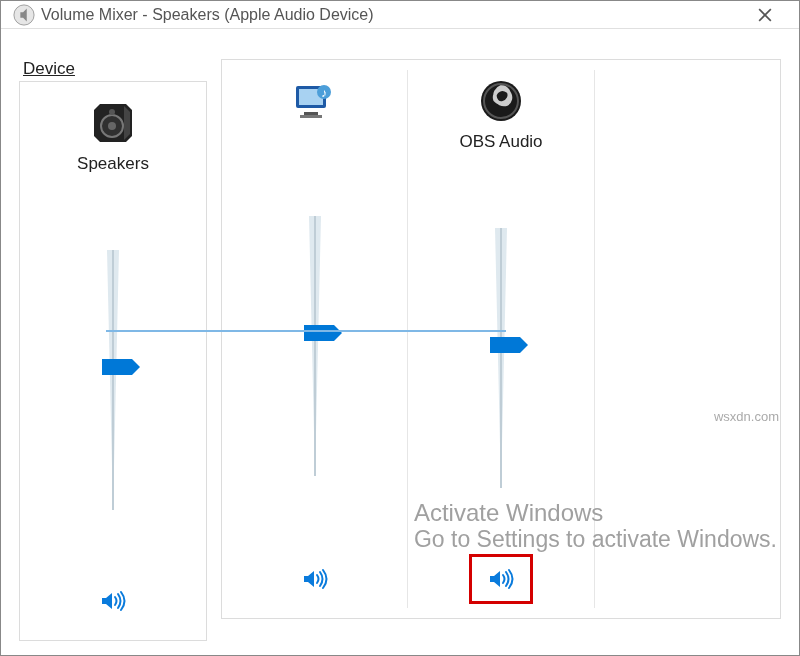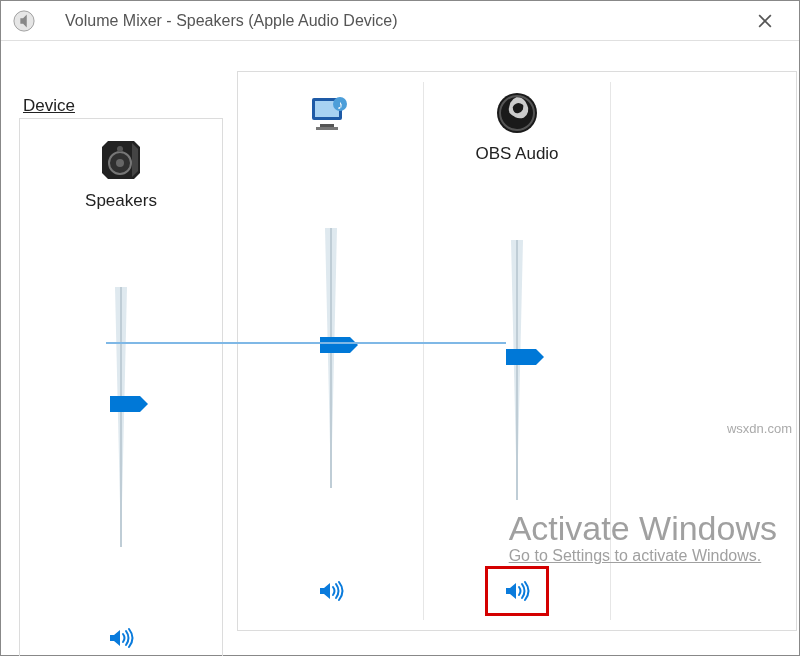--- a/index.html
+++ b/index.html
@@ -6,53 +6,52 @@
     body {
       font-family: "Segoe UI", Tahoma, sans-serif;
       background: #fff;
       width: 800px;
       height: 656px;
       position: relative;
       overflow: hidden;
     }
     .window-border { border: 1px solid #888; width: 800px; height: 656px; position: relative; }
     .title-bar {
-      height: 40px;
+      height: 28px;
       display: flex;
       align-items: center;
       padding: 0 12px;
       border-bottom: 1px solid #e0e0e0;
-      gap: 24px;
     }
     .title-icon { width: 22px; height: 22px; margin-right: 6px; }
     .title-text { color: #555; font-size: 16px; flex: 1; }
     .close-button {
       width: 44px; height: 36px;
       display: flex; align-items: center; justify-content: center;
       color: #555; font-size: 18px;
     }
     .content {
       padding: 30px 18px 10px;
       display: flex;
       height: calc(100% - 40px);
       position: relative;
     }
     .section-label {
       font-size: 17px; color: #222;
       margin-bottom: 2px;
       padding-left: 4px;
     }
-    .section-label.underline { text-decoration: underline; margin-top: 25px; }
+    .section-label.underline { text-decoration: underline; }
     .panel {
       border: 1px solid #dcdcdc;
       padding: 10px 0 10px 0;
       display: flex;
       height: 560px;
     }
-    .device-panel { width: 204px; margin-right: 14px; }
+    .device-panel { width: 188px; margin-right: 14px; }
     .apps-panel  { width: 560px; }
     .col {
       flex: 1;
       display: flex;
       flex-direction: column;
       align-items: center;
       border-right: 1px solid #e6e6e6;
     }
     .col:last-child { border-right: none; }
     .icon-box { height: 54px; display:flex; align-items:center; justify-content:center; margin-top:4px; }
@@ -110,24 +109,24 @@
       position: absolute; bottom: 4px; left: 50%; margin-left:-32px;
     }
     .watermark {
       position: absolute;
       right: 22px; bottom: 90px;
       color: #a0a0a0;
       text-align: left;
       pointer-events: none;
       z-index: 50;
     }
-    .watermark .big { font-size: 34px; line-height: 1.1; }
-    .watermark .small { font-size: 16px; text-decoration: underline; }
+    .watermark .big { font-size: 24px; line-height: 1.1; }
+    .watermark .small { font-size: 23px; }
     .src-wm {
-      position: absolute; right:7px; top: 380px;
+      position: absolute; right:20px; top: 380px;
       color: #aaa; font-size: 13px; writing-mode: horizontal-tb;
       transform: rotate(0);
     }
   </style>
 </head>
 <body>
 
 <div class="window-border">
   <div class="title-bar">
     <span class="title-icon">

